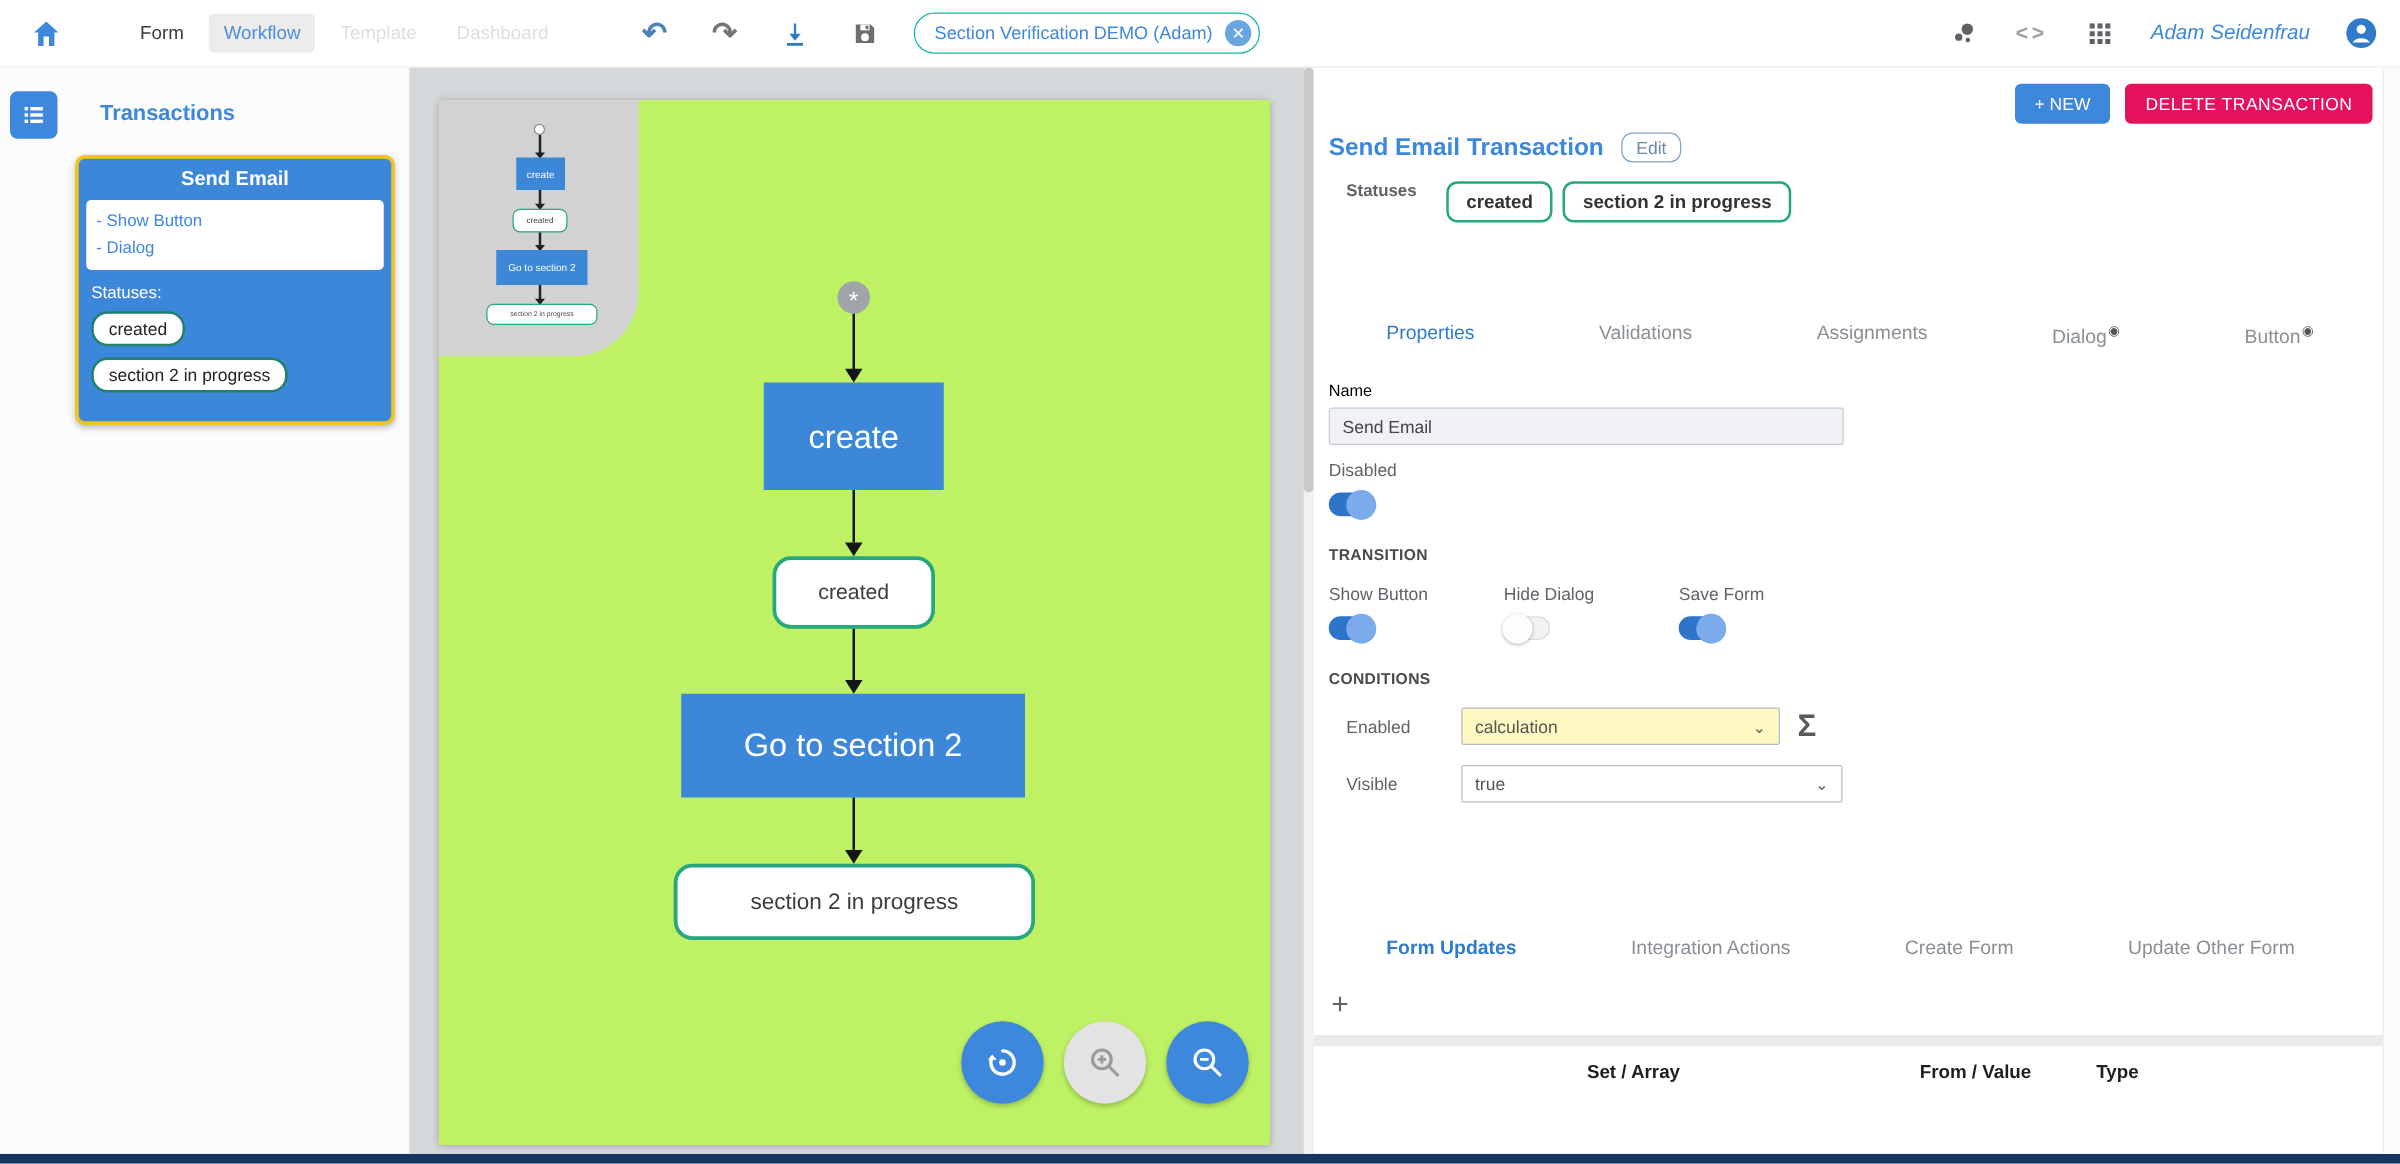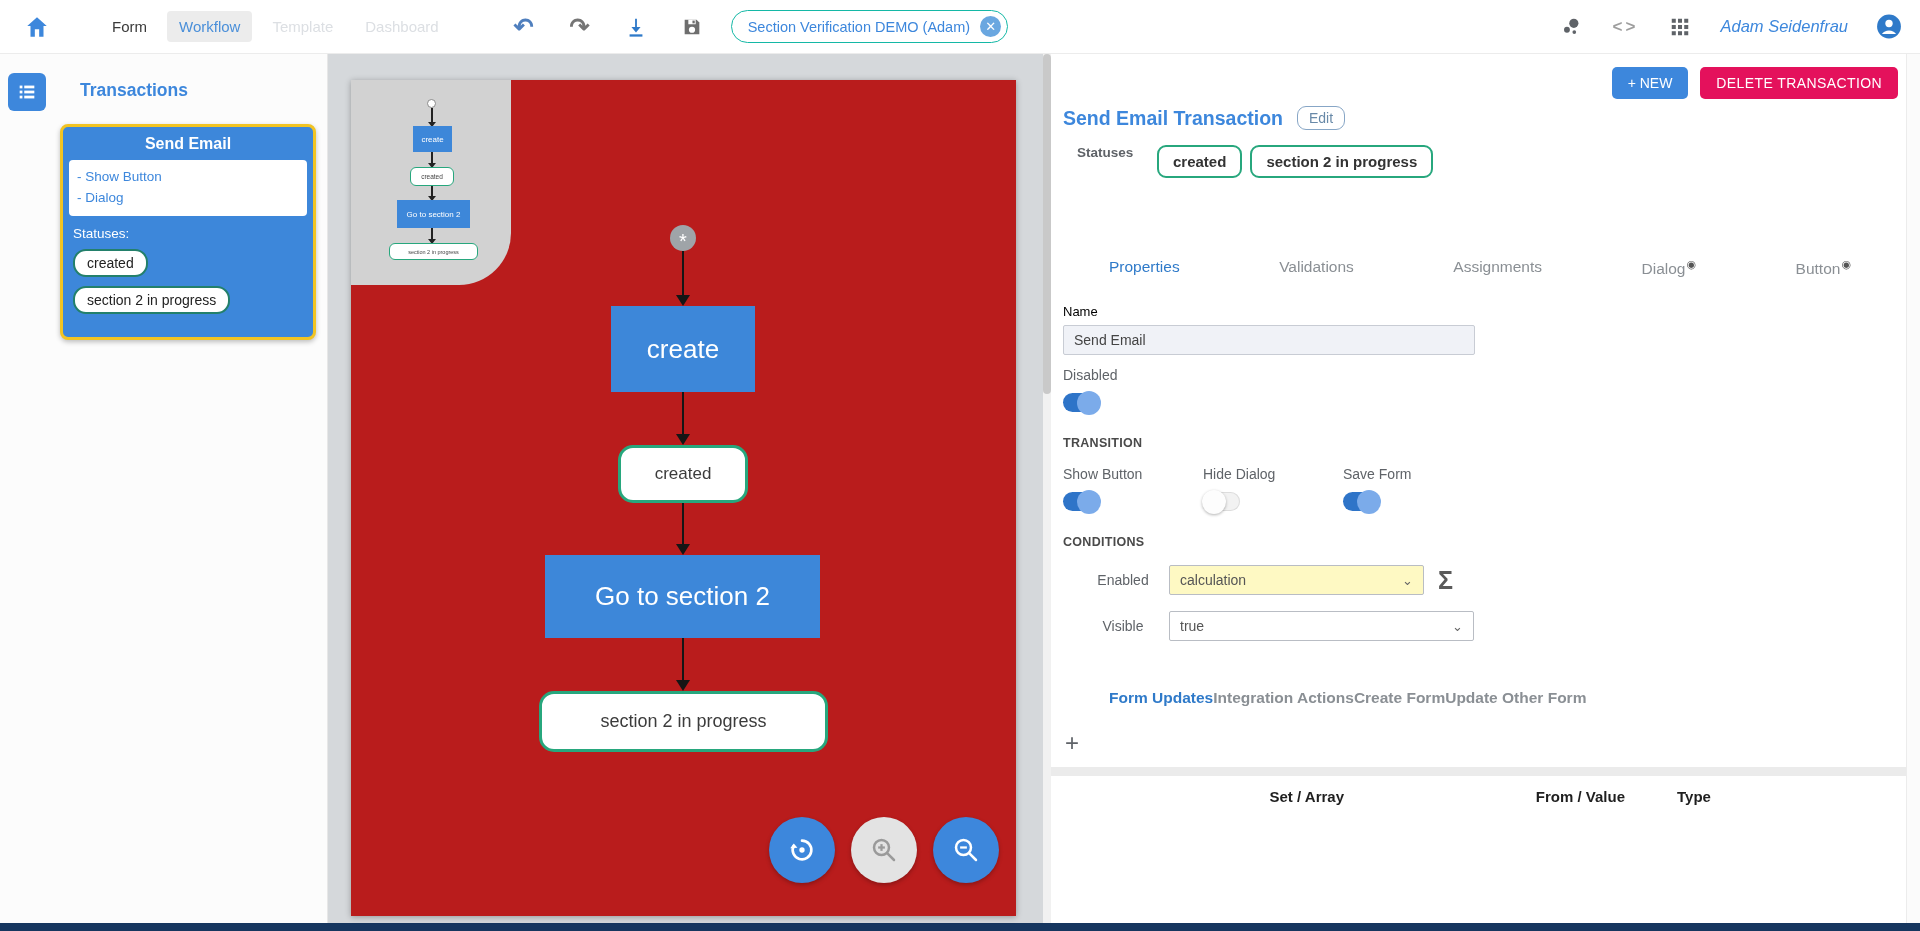--- a/index.html
+++ b/index.html
@@ -41,21 +41,21 @@
     padding:6px 6px 14px 6px; box-shadow:0 2px 5px rgba(0,0,0,.25); cursor:pointer; }
   .txn-card-title { text-align:center; color:#fff; font-weight:bold; font-size:16px; padding:2px 0 7px 0; }
   .txn-feature-box { background:#fff; border-radius:4px; padding:6px 8px 8px 8px; }
   .txn-feature { color:#3d87dc; font-size:13.5px; line-height:21px; }
   .txn-statuses-label { color:#fff; font-size:13.5px; margin:10px 0 8px 4px; }
   .txn-status-pill { display:inline-block; background:#fff; border:2px solid #23806b; border-radius:13px;
     padding:4px 12px; font-size:14px; color:#222; margin:0 0 9px 4px; }
 
   
   .canvas { flex:0 0 723px; width:723px; background:#d5d8db; position:relative; }
-  .page { position:absolute; left:23px; top:26px; width:665px; height:836px; background:#b91c1c;
+  .page { position:absolute; left:23px; top:26px; width:665px; height:836px; background:#bef264;
     box-shadow:0 1px 6px rgba(0,0,0,.3); }
   
   .minimap { position:absolute; left:0; top:0; width:160px; height:205px; background:#d2d2d2;
     border-radius:0 0 52px 0; cursor:pointer; }
   .mini-node { position:absolute; overflow:hidden; white-space:nowrap;
     display:flex; align-items:center; justify-content:center; }
   .mini-start { left:76px; top:19px; width:9px; height:9px; border:1.5px solid #8a8a8a; border-radius:50%; background:#fff; }
   .mini-blue { background:#3d87d9; color:#fff; }
   .mini-status { background:#fff; border:1.5px solid #27a77d; border-radius:6px; color:#444; }
   .mini-line { position:absolute; left:80px; width:1.5px; background:#222; }
@@ -108,30 +108,30 @@
   .sub-label { color:#5f6368; font-size:14px; margin-top:12px; }
   .switch { width:37px; height:19px; border-radius:10px; position:relative; margin-top:10px; cursor:pointer; }
   .switch.on { background:#2e74c8; }
   .switch.on::after { content:''; position:absolute; right:-1px; top:-2.5px; width:24px; height:24px;
     border-radius:50%; background:#7babea; }
   .switch.off { background:#f2f2f2; box-shadow:inset 0 0 0 1px #ddd; }
   .switch.off::after { content:''; position:absolute; left:-1px; top:-2.5px; width:24px; height:24px;
     border-radius:50%; background:#fdfdfd; box-shadow:0 1px 3px rgba(0,0,0,.3); }
   .transition-grid { display:flex; margin-top:4px; }
   .transition-col { width:140px; }
-  .cond-row { display:flex; align-items:center; margin-top:16px;text-align:center; }
+  .cond-row { display:flex; align-items:center; margin-top:16px; }
   .cond-label { color:#5f6368; font-size:14px; width:92px; margin-left:14px; }
   .select { height:30px; border:1px solid #b9bdc4; border-radius:2px; display:flex; align-items:center;
     padding:0 10px; font-size:14px; color:#555; cursor:pointer; }
   .select .chev { margin-left:auto; color:#666; font-size:13px; }
   .select.gray { background:#fef9c3; width:255px; }
   .select.white { background:#fff; width:305px; }
   .sigma-btn { margin-left:14px; font-size:25px; font-weight:bold; color:#5a5a5a; cursor:pointer; }
-  .action-tabs { display:flex; justify-content:flex-start; padding:0 70px 0 46px; margin-top:48px; }
-  .action-tab { font-size:15.5px; color:#8a8f94; cursor:pointer;font-weight:bold; }
+  .action-tabs { display:flex; justify-content:space-between; padding:0 70px 0 46px; margin-top:108px; }
+  .action-tab { font-size:15.5px; color:#8a8f94; cursor:pointer; }
   .action-tab.active { color:#2f7ac9; font-weight:bold; }
   .add-row-btn { margin:24px 0 0 2px; font-size:24px; color:#5f6368; width:26px; cursor:pointer; line-height:1; }
   .table-divider { height:9px; background:#ebebeb; margin:12px -14px 0 -12px; }
   .updates-table-head { display:grid; grid-template-columns:1fr 1fr 1fr; padding:12px 0 14px 0; }
   .th { font-size:15px; font-weight:bold; color:#1f1f1f; }
   .th.c { text-align:right; }
   .th.l { padding-left:52px; }
 
   
   .bottom-strip { height:8px; flex:0 0 8px; background:#16365f; }

